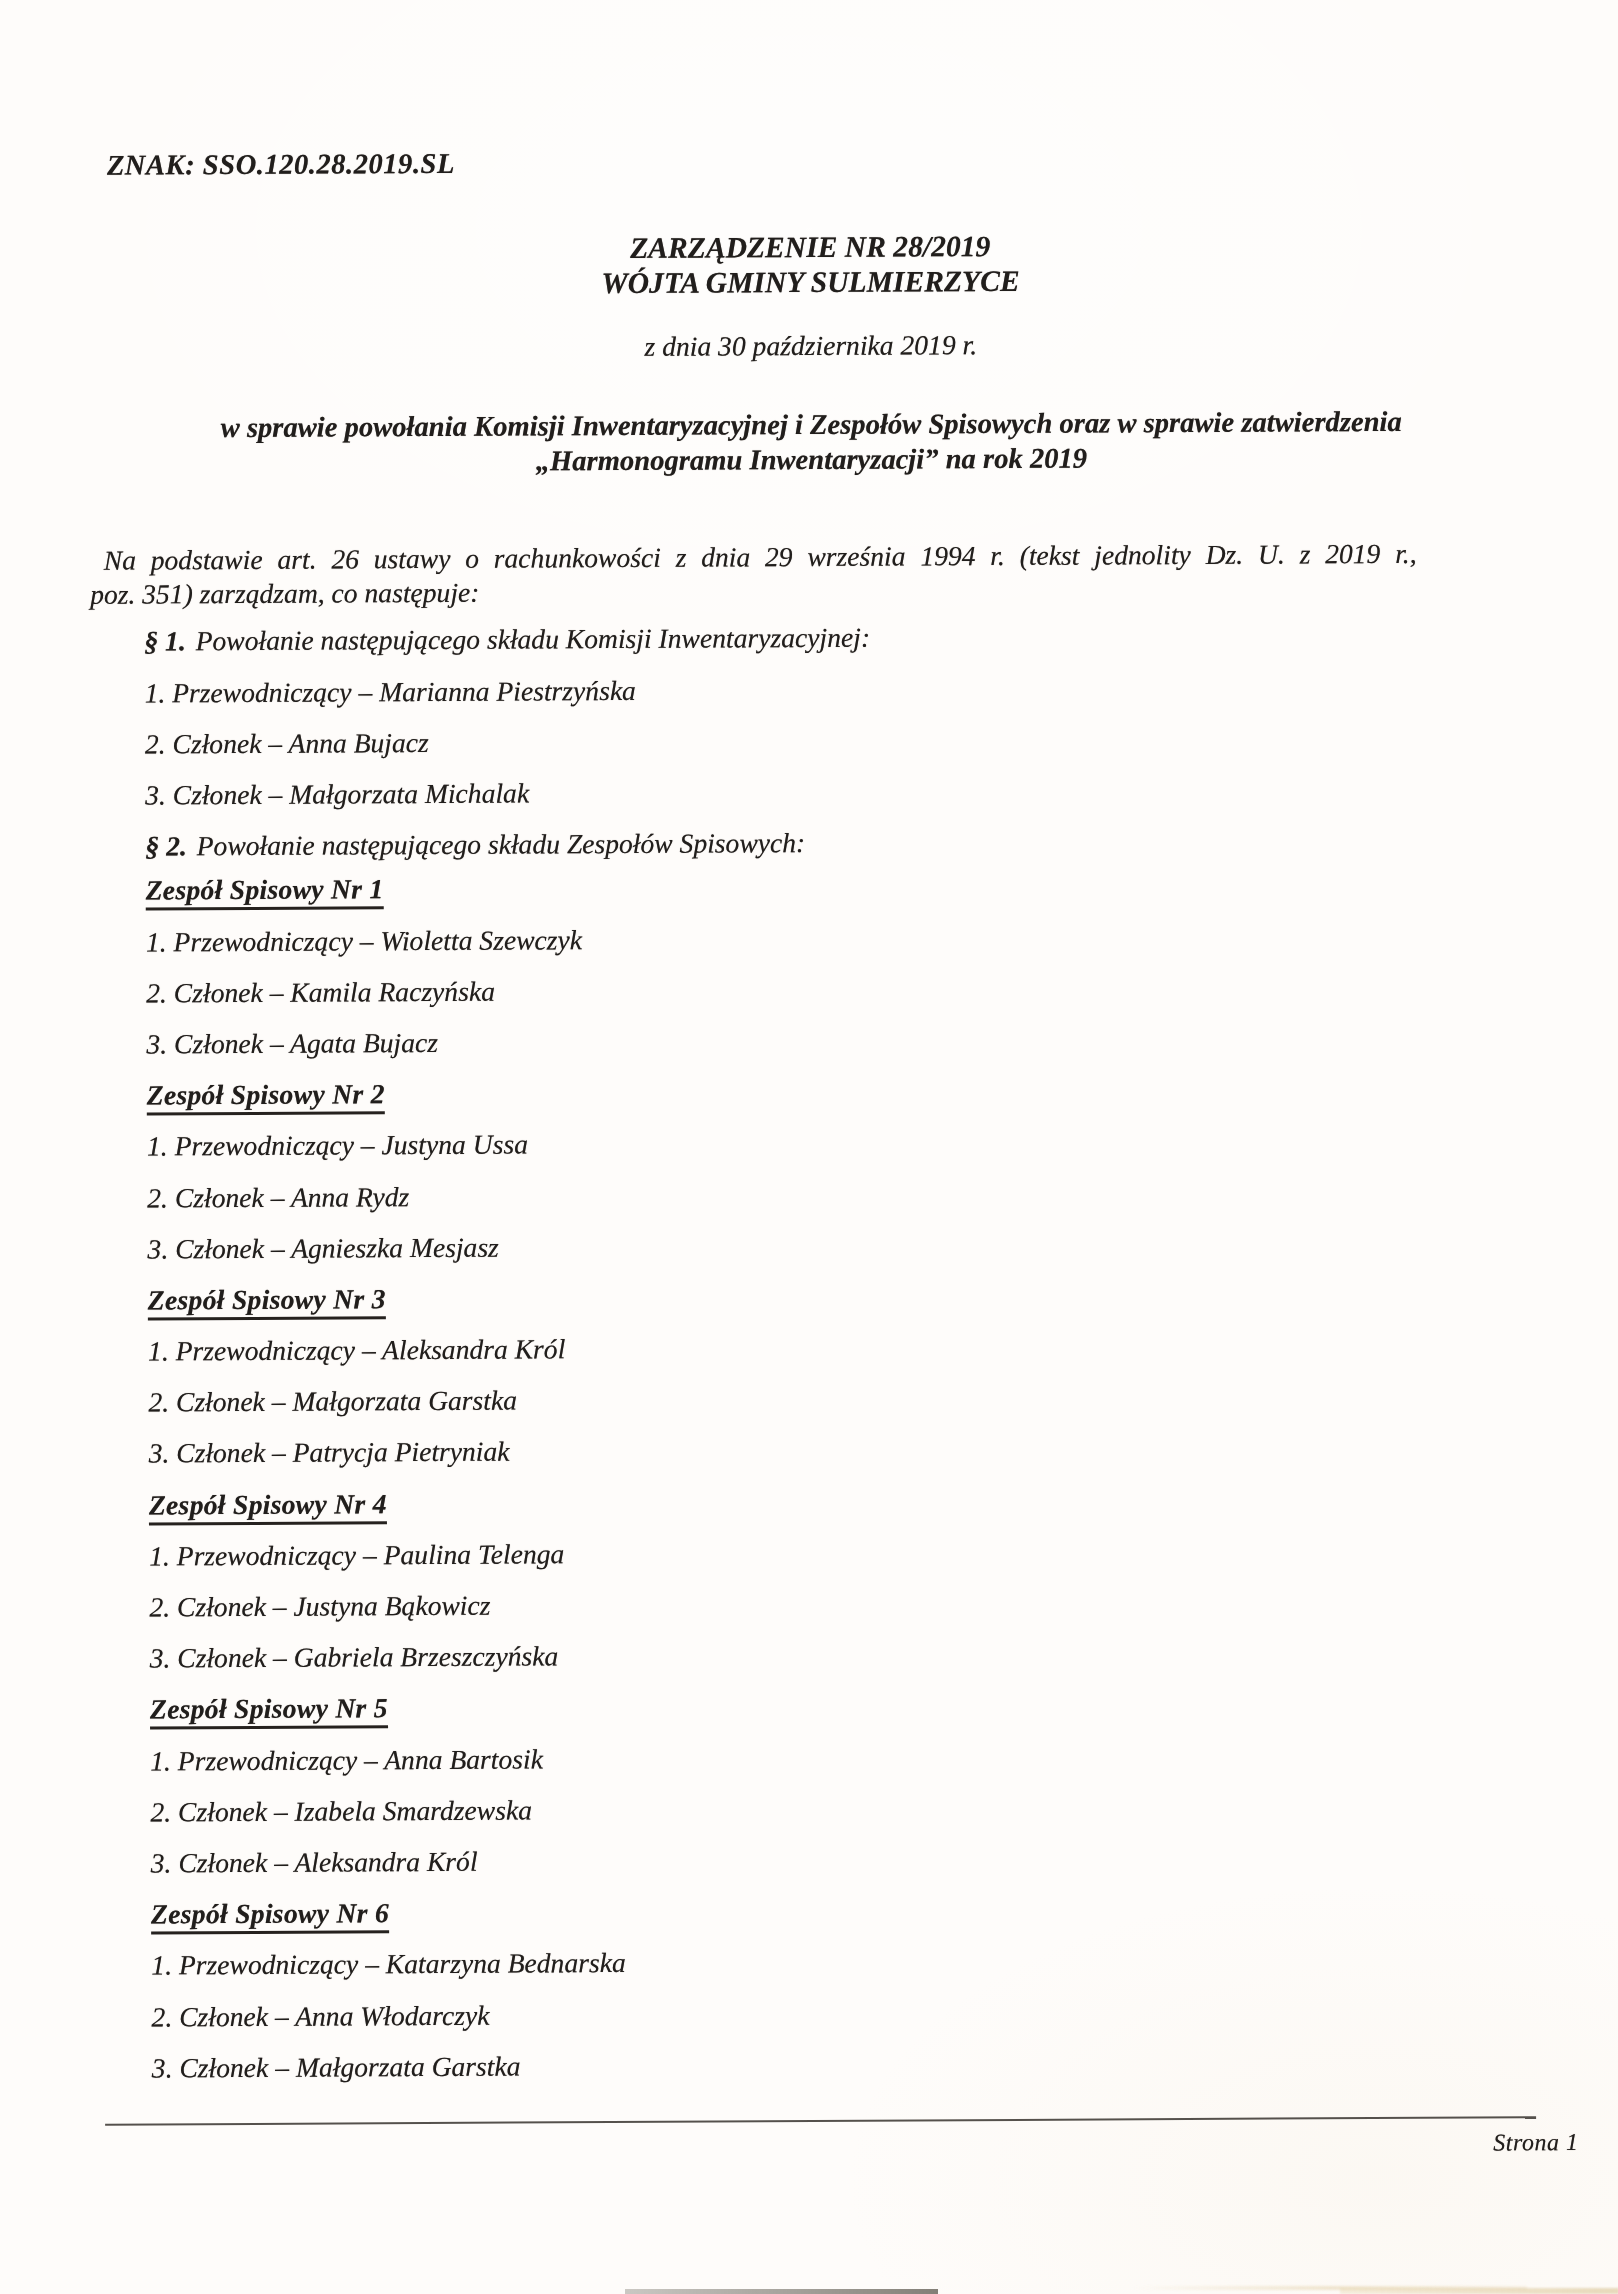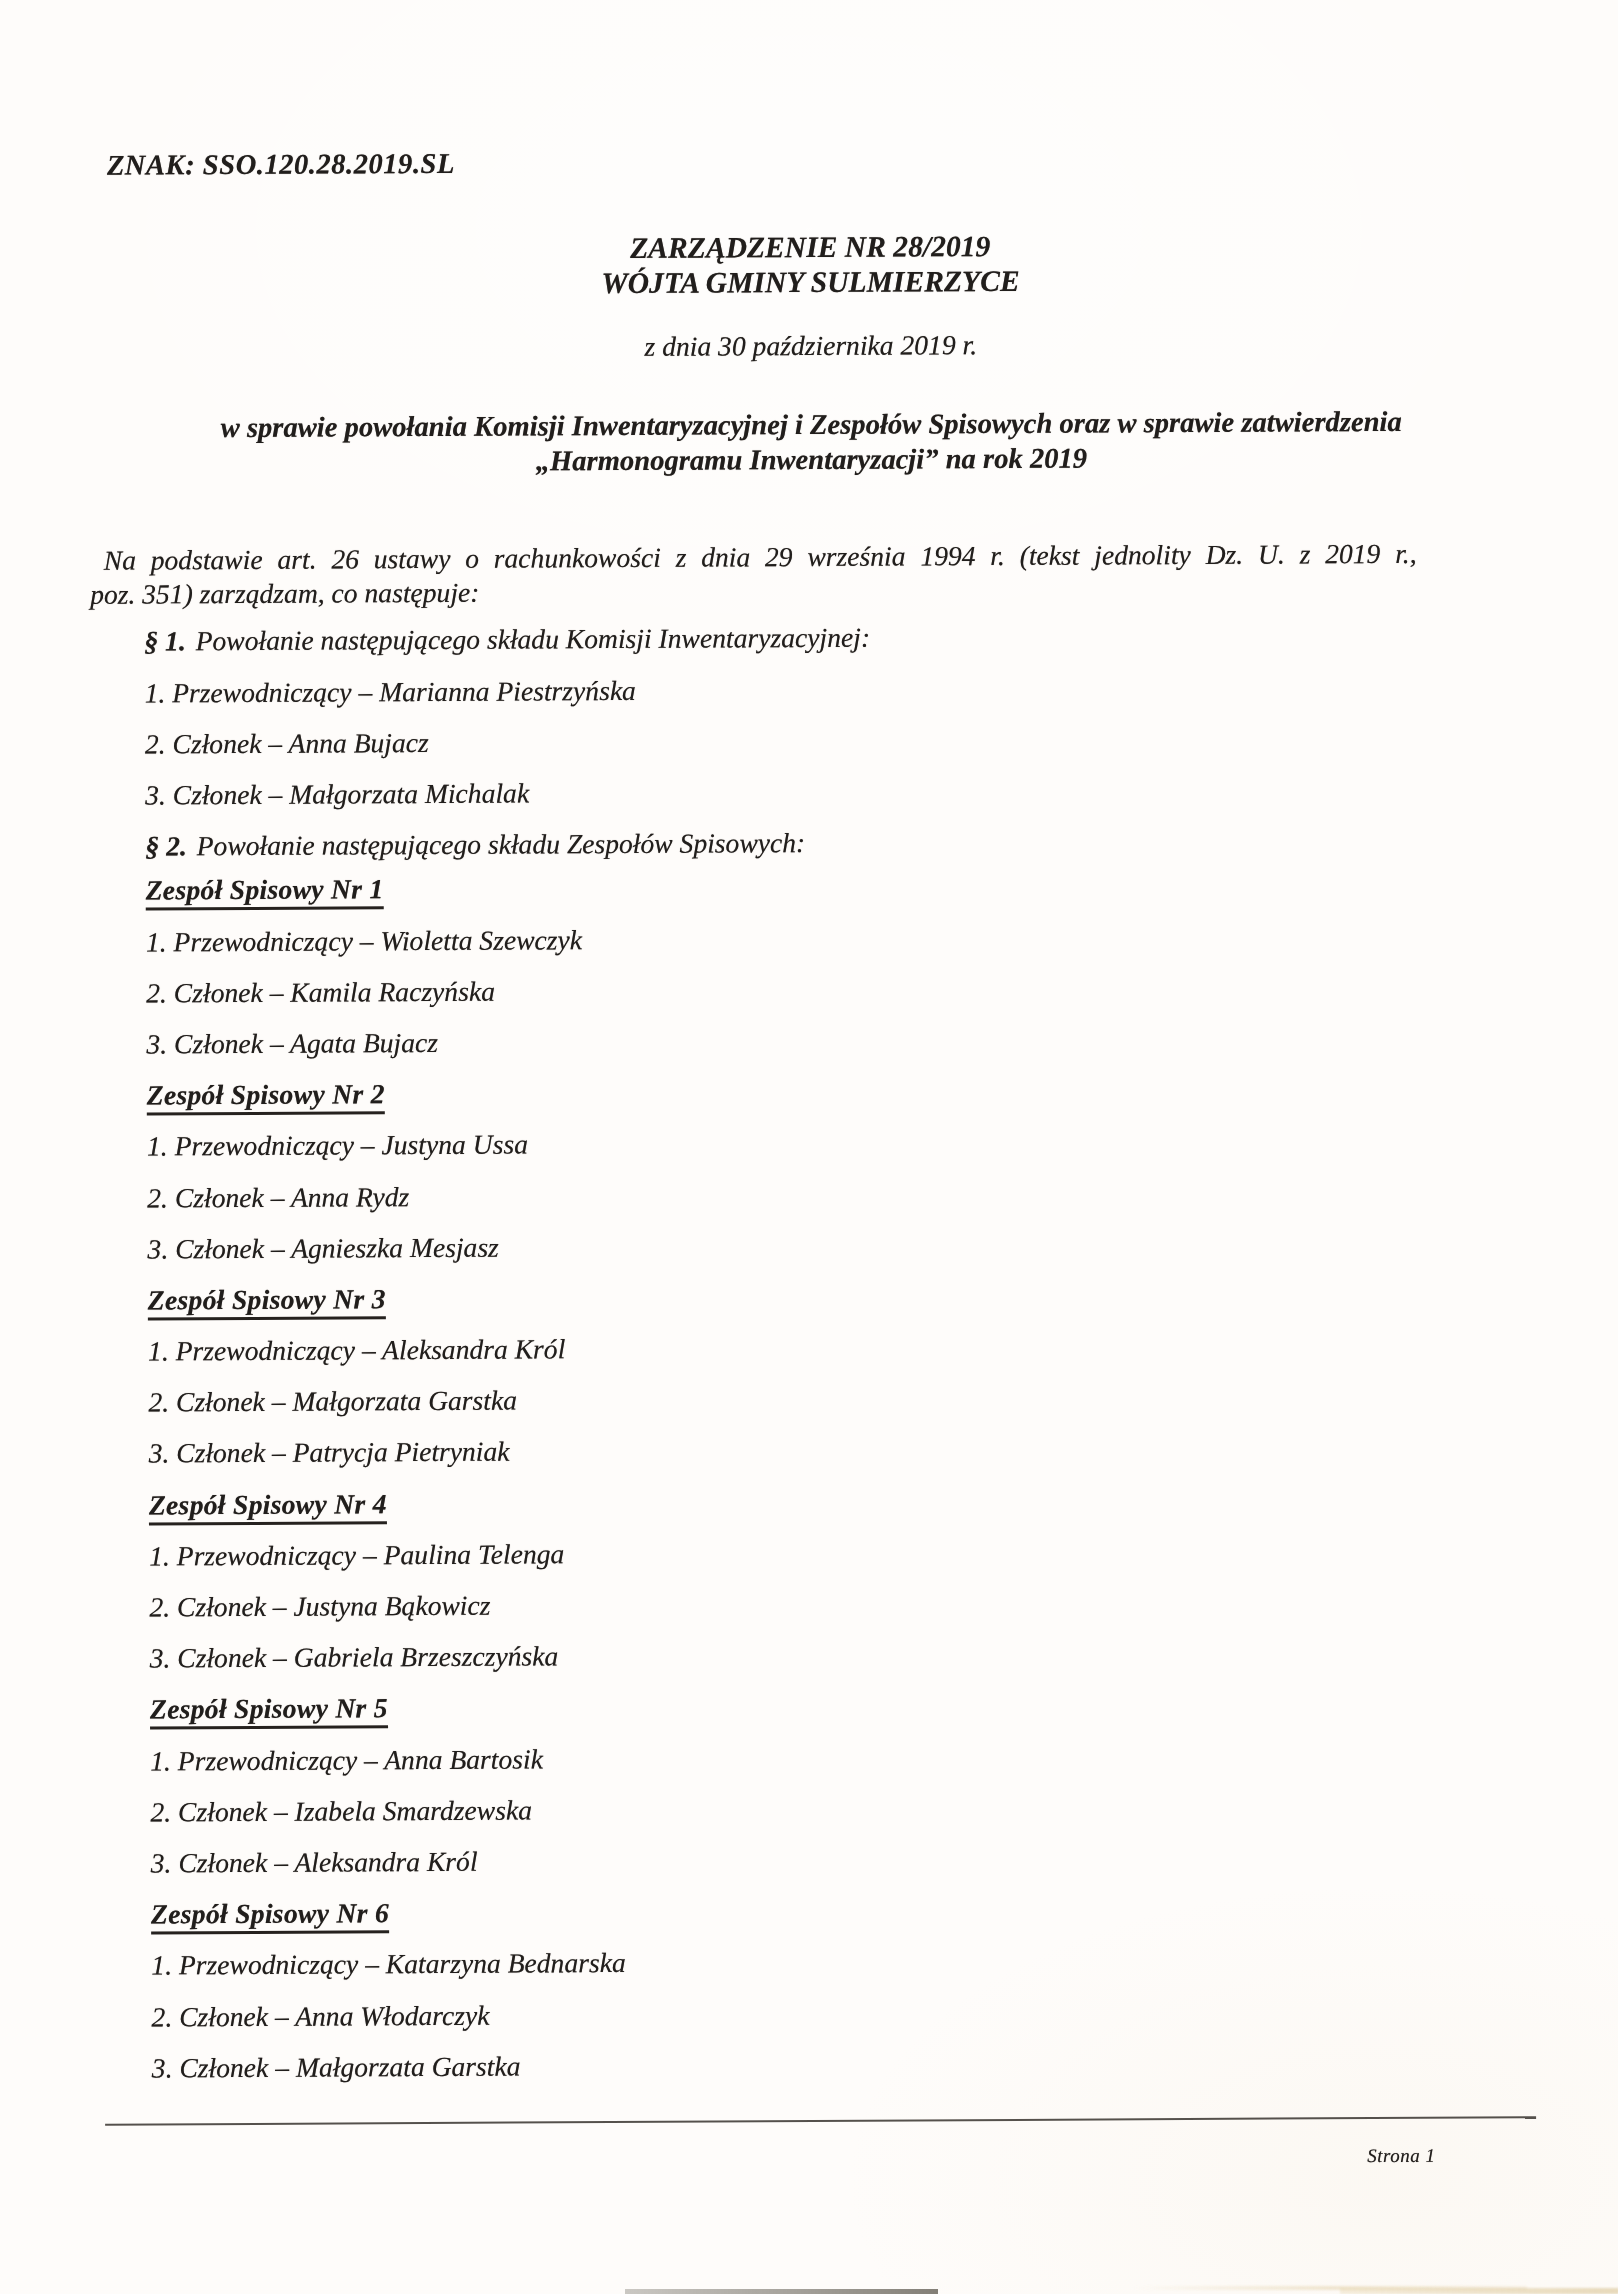--- a/index.html
+++ b/index.html
@@ -48,24 +48,23 @@
     padding-bottom: 2px;
     letter-spacing: 0.3px;
   }
   .footer-rule {
     position: absolute;
     left: 94px; top: 2120px; width: 1431px; height: 2px;
     background: #55514c;
   }
   .footer-label {
     position: absolute;
-    top: 2134px; left: 1356px;
-    font-size: 19px; line-height: 25.6px;
+    top: 2134px; left: 1482px;
+    font-size: 24px; line-height: 25.6px;
     letter-spacing: 0.5px;
-    margin-top: 12px;
   }
   
   .scan-artifact-1 {
     position: absolute; left: 625px; bottom: 0; width: 313px; height: 4.9px;
     background: linear-gradient(to right, rgba(107,103,92,0.35), rgba(78,74,64,0.7));
     filter: blur(0.6px);
   }
   .scan-artifact-2 {
     position: absolute; left: 1133px; bottom: 3.9px; width: 394px; height: 3.9px;
     background: linear-gradient(to right, rgba(217,192,138,0.0), rgba(217,192,138,0.35), rgba(217,192,138,0.15));

